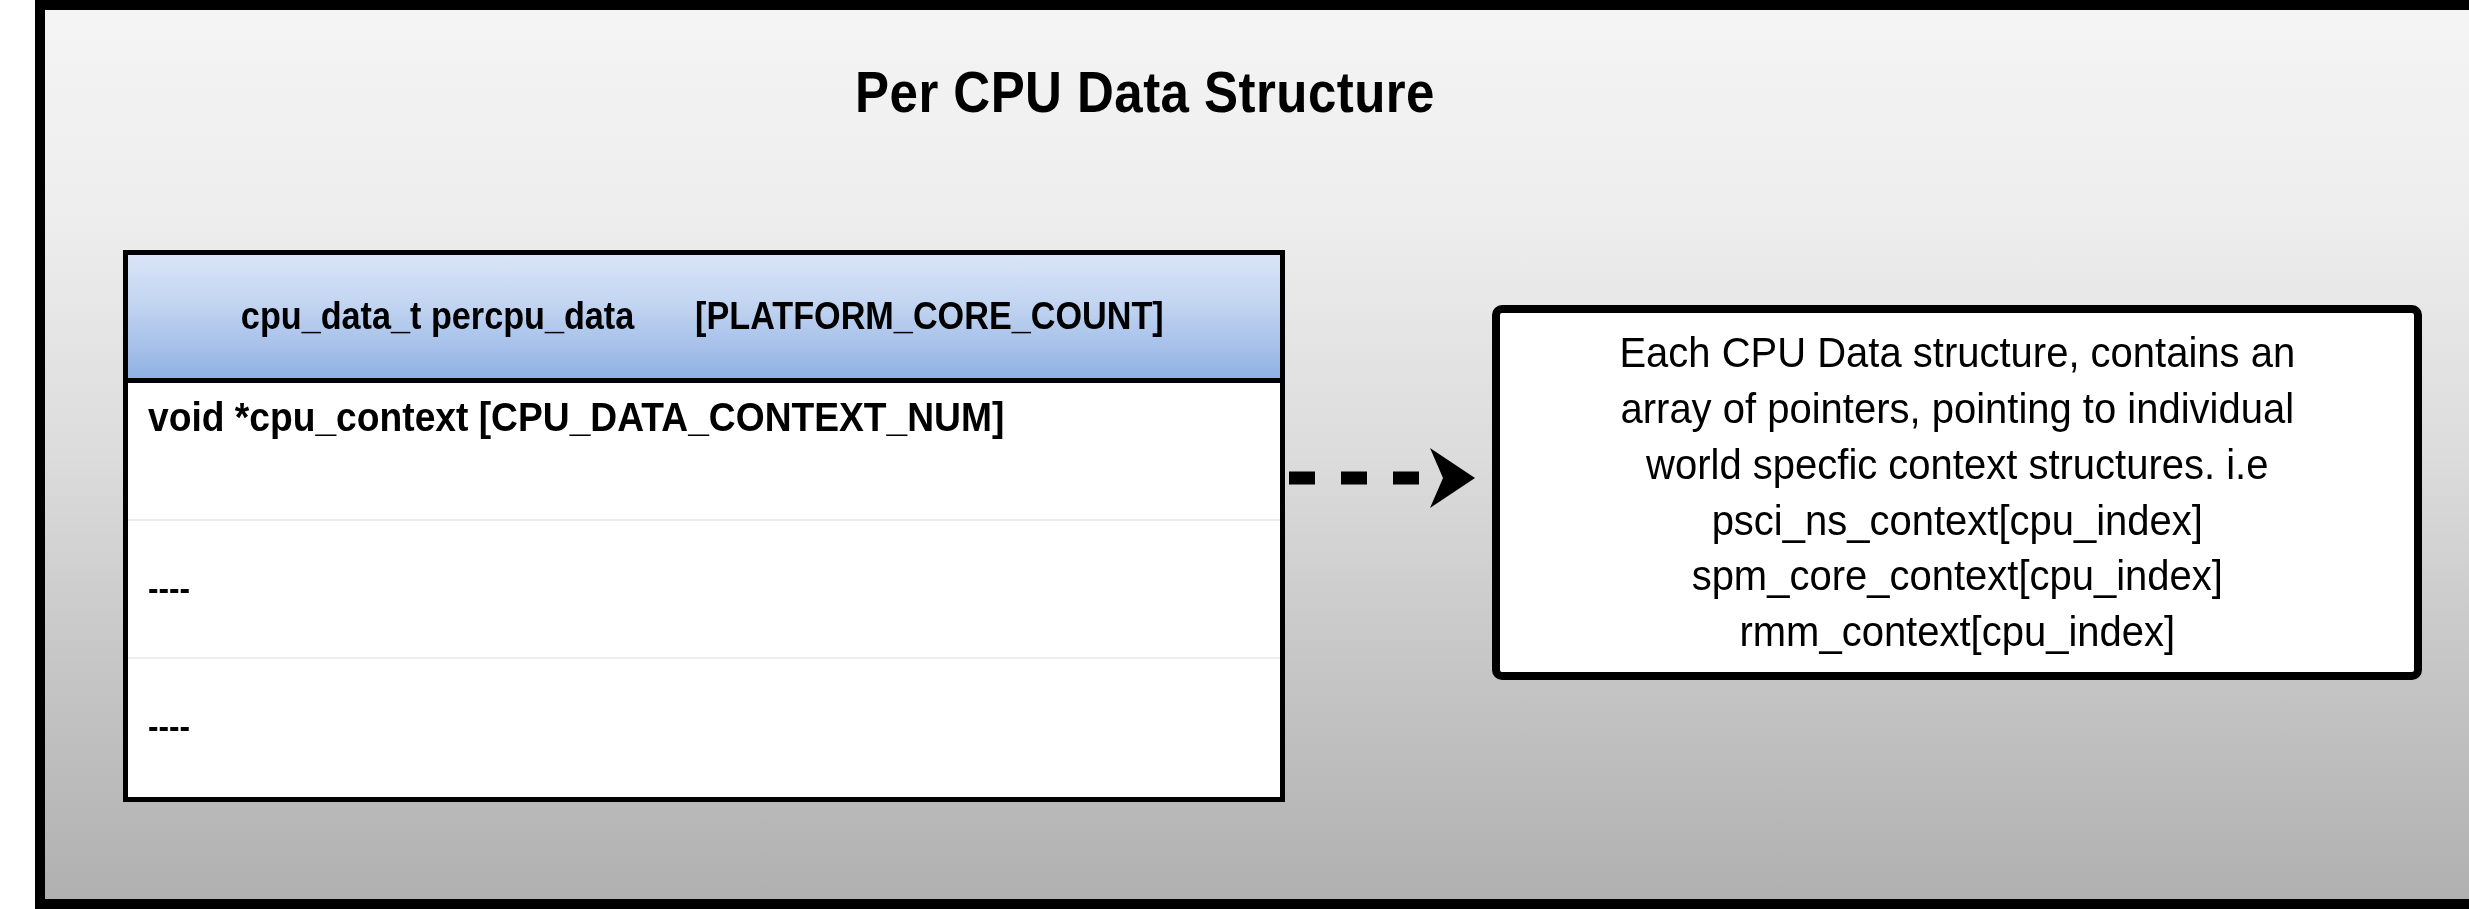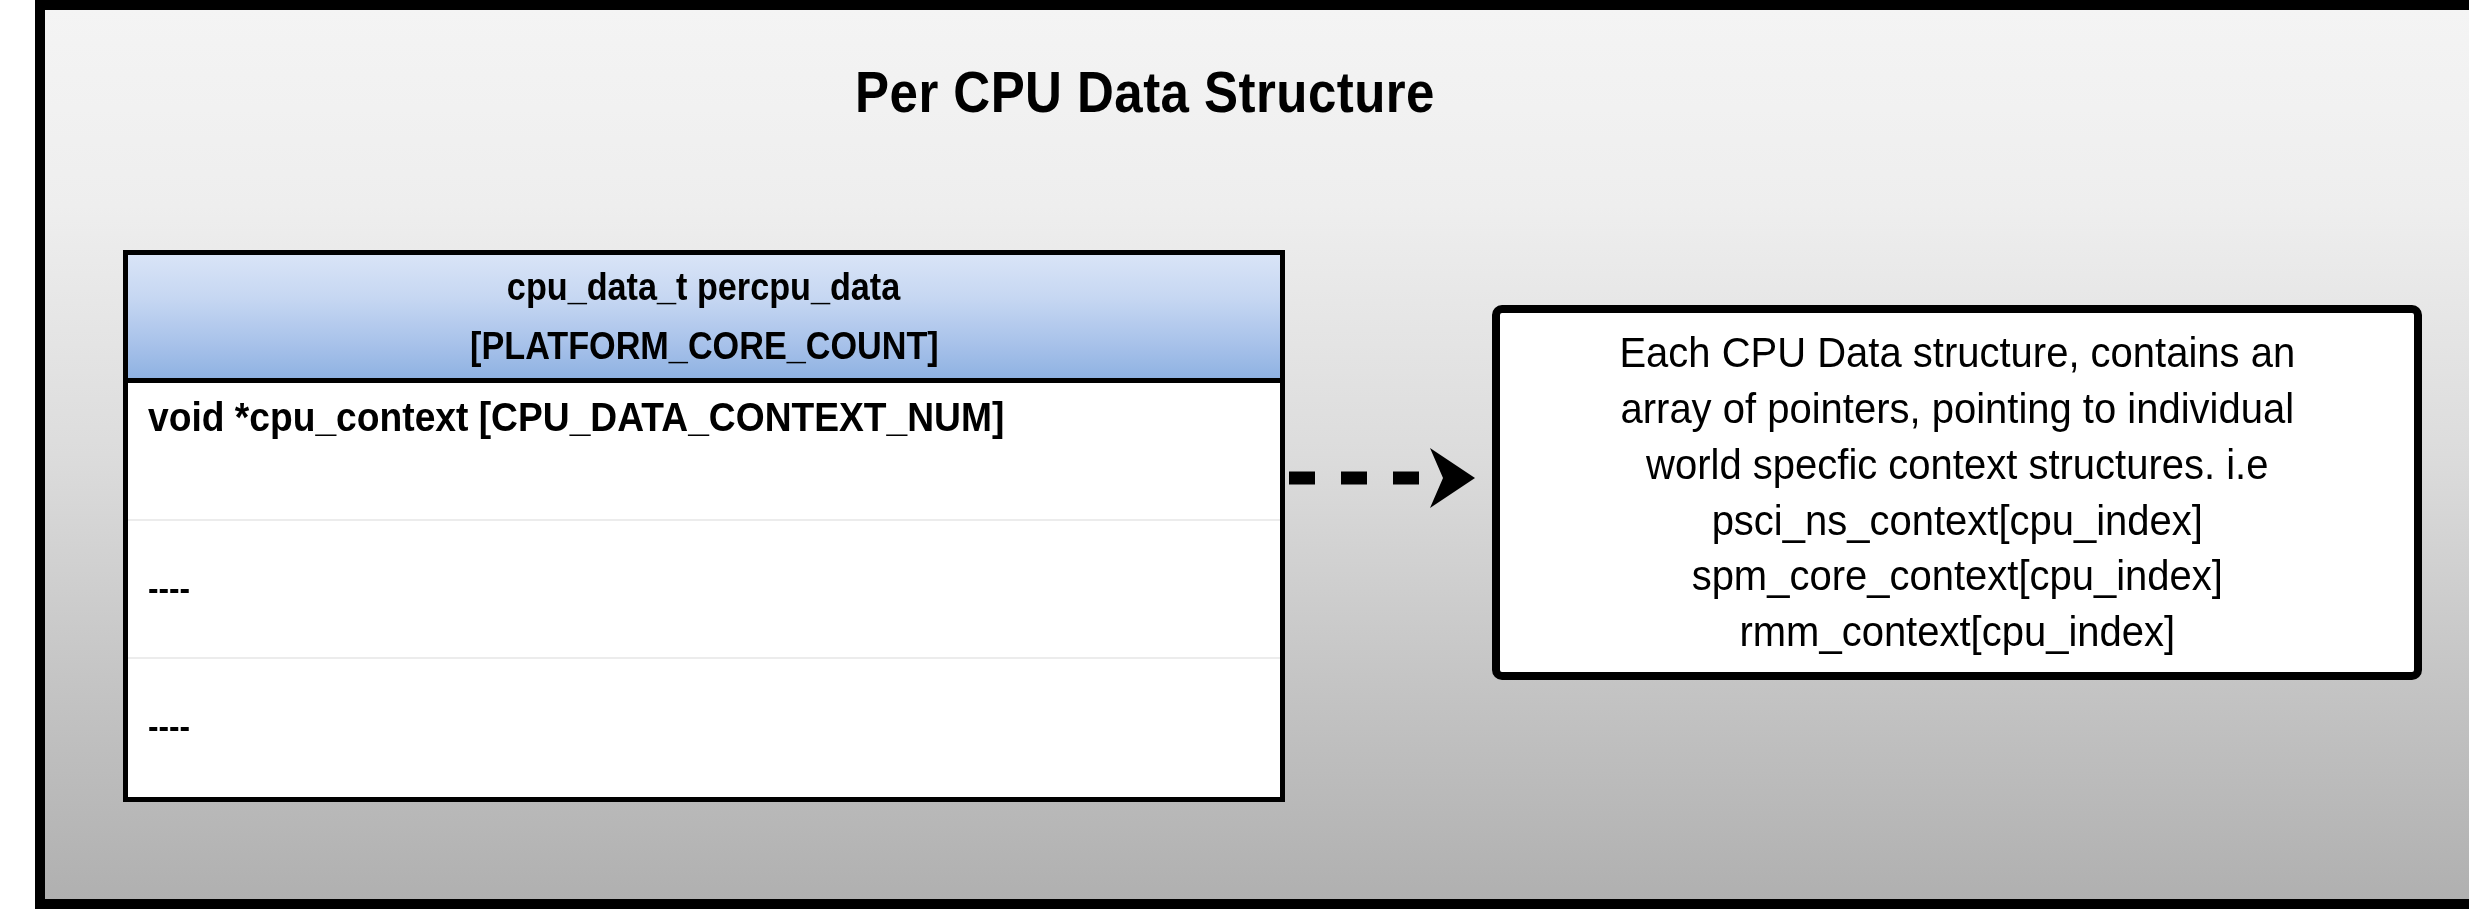--- a/index.html
+++ b/index.html
@@ -51,21 +51,21 @@
     background: #ffffff;
     border: 5px solid #000000;
   }
 
   #struct-header {
     height: 128px;
     box-sizing: border-box;
     border-bottom: 5px solid #000000;
     background: linear-gradient(to bottom, #d9e4f7 0%, #c6d7f2 35%, #a8c2ea 72%, #8fb2e2 100%);
     display: flex;
-    flex-direction: column;
+    flex-direction: row;
     align-items: center;
     justify-content: center;
     line-height: 1.22;
     gap: 13px;
   }
   #struct-header .hline {
     font-size: 38px;
     font-weight: bold;
     color: #000000;
     transform: scaleX(0.90);

